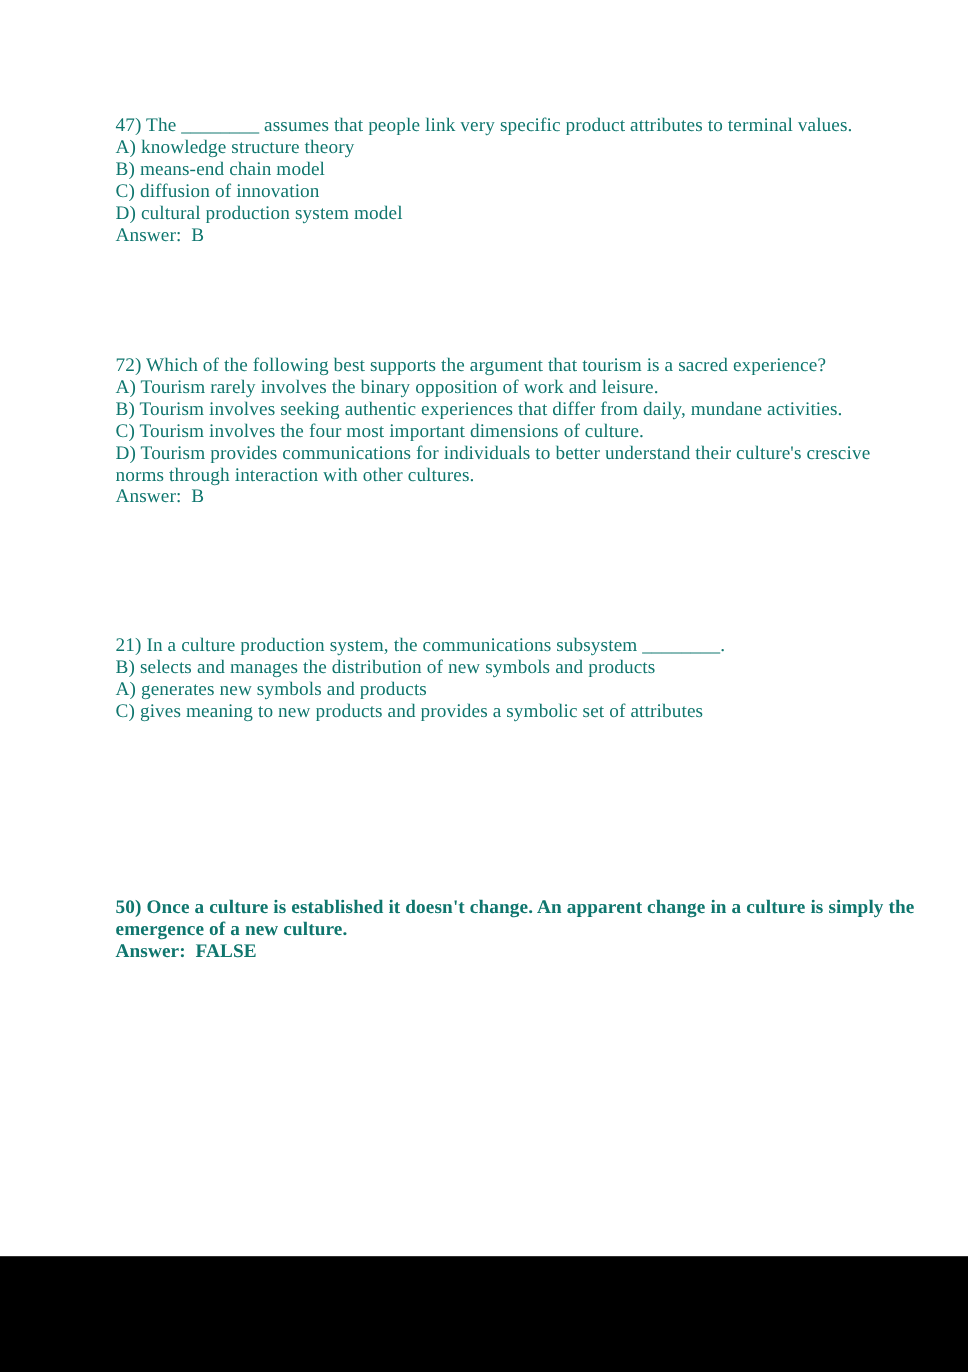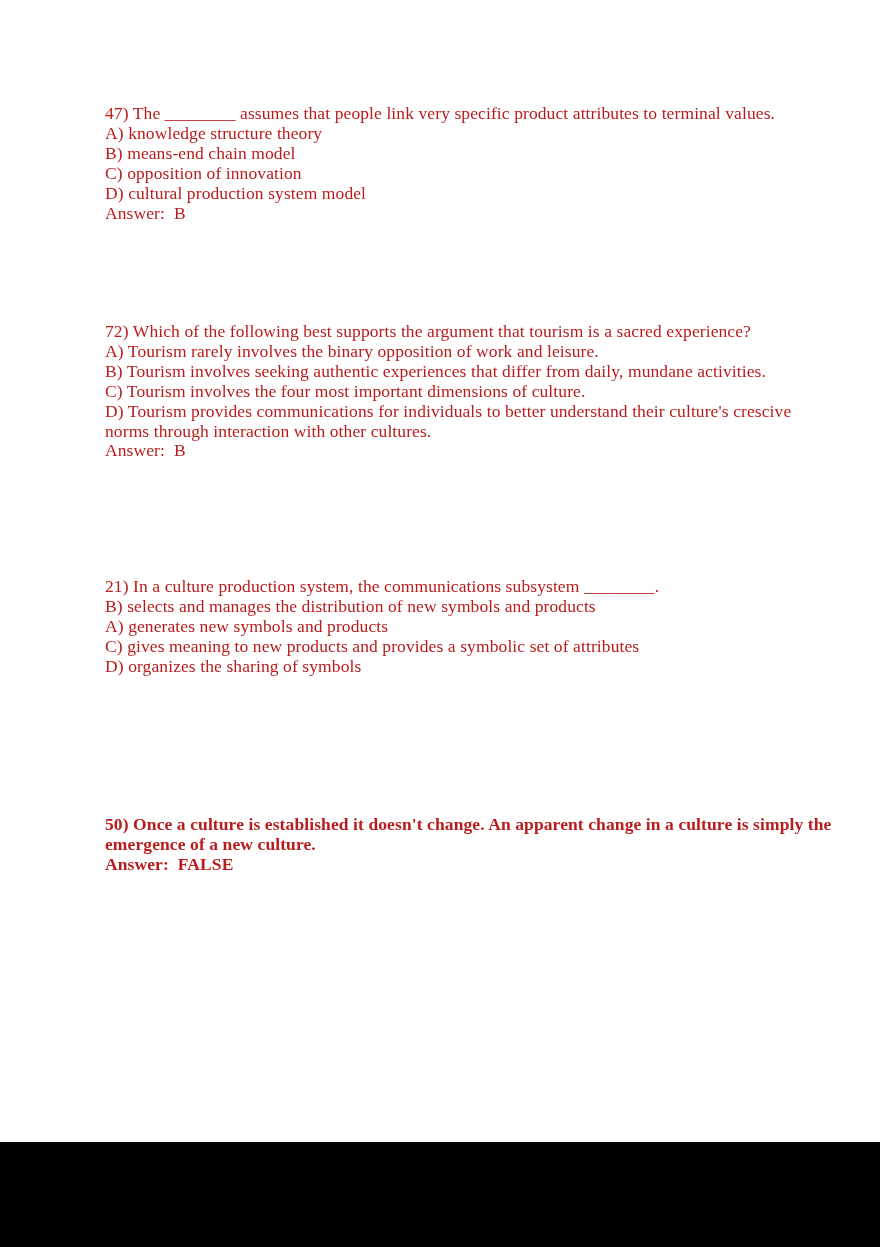--- a/index.html
+++ b/index.html
@@ -7,21 +7,21 @@
     padding: 0;
     background: #ffffff;
   }
   .page {
     position: relative;
     width: 880px;
     height: 1247px;
     background: #ffffff;
     overflow: hidden;
     font-family: "Liberation Serif", "DejaVu Serif", serif;
-    color: #b91c1c;
+    color: #0f766e;
   }
   .question-block {
     position: absolute;
     left: 105px;
     width: 720px;
   }
   .q47 { top: 104px; }
   .q48 { top: 322px; }
   .q49 { top: 577px; }
   .q50 { top: 815px; font-weight: bold; }
@@ -42,41 +42,40 @@
 </style>
 </head>
 <body>
 
 <div class="page">
 
   <section class="question-block q47">
     <div class="line">47) The ________ assumes that people link very specific product attributes to terminal values.</div>
     <div class="line">A) knowledge structure theory</div>
     <div class="line">B) means-end chain model</div>
-    <div class="line">C) opposition of innovation</div>
+    <div class="line">C) diffusion of innovation</div>
     <div class="line">D) cultural production system model</div>
     <div class="line">Answer:  B</div>
   </section>
 
   <section class="question-block q48">
     <div class="line">72) Which of the following best supports the argument that tourism is a sacred experience?</div>
     <div class="line">A) Tourism rarely involves the binary opposition of work and leisure.</div>
     <div class="line">B) Tourism involves seeking authentic experiences that differ from daily, mundane activities.</div>
     <div class="line">C) Tourism involves the four most important dimensions of culture.</div>
     <div class="line">D) Tourism provides communications for individuals to better understand their culture's crescive</div>
     <div class="line">norms through interaction with other cultures.</div>
     <div class="line">Answer:  B</div>
   </section>
 
   <section class="question-block q49">
     <div class="line">21) In a culture production system, the communications subsystem ________.</div>
     <div class="line">B) selects and manages the distribution of new symbols and products</div>
     <div class="line">A) generates new symbols and products</div>
     <div class="line">C) gives meaning to new products and provides a symbolic set of attributes</div>
-    <div class="line">D) organizes the sharing of symbols</div>
   </section>
 
   <section class="question-block q50">
     <div class="line">50) Once a culture is established it doesn't change. An apparent change in a culture is simply the</div>
     <div class="line">emergence of a new culture.</div>
     <div class="line">Answer:  FALSE</div>
   </section>
 
   <div class="bottom-bar"></div>
 

